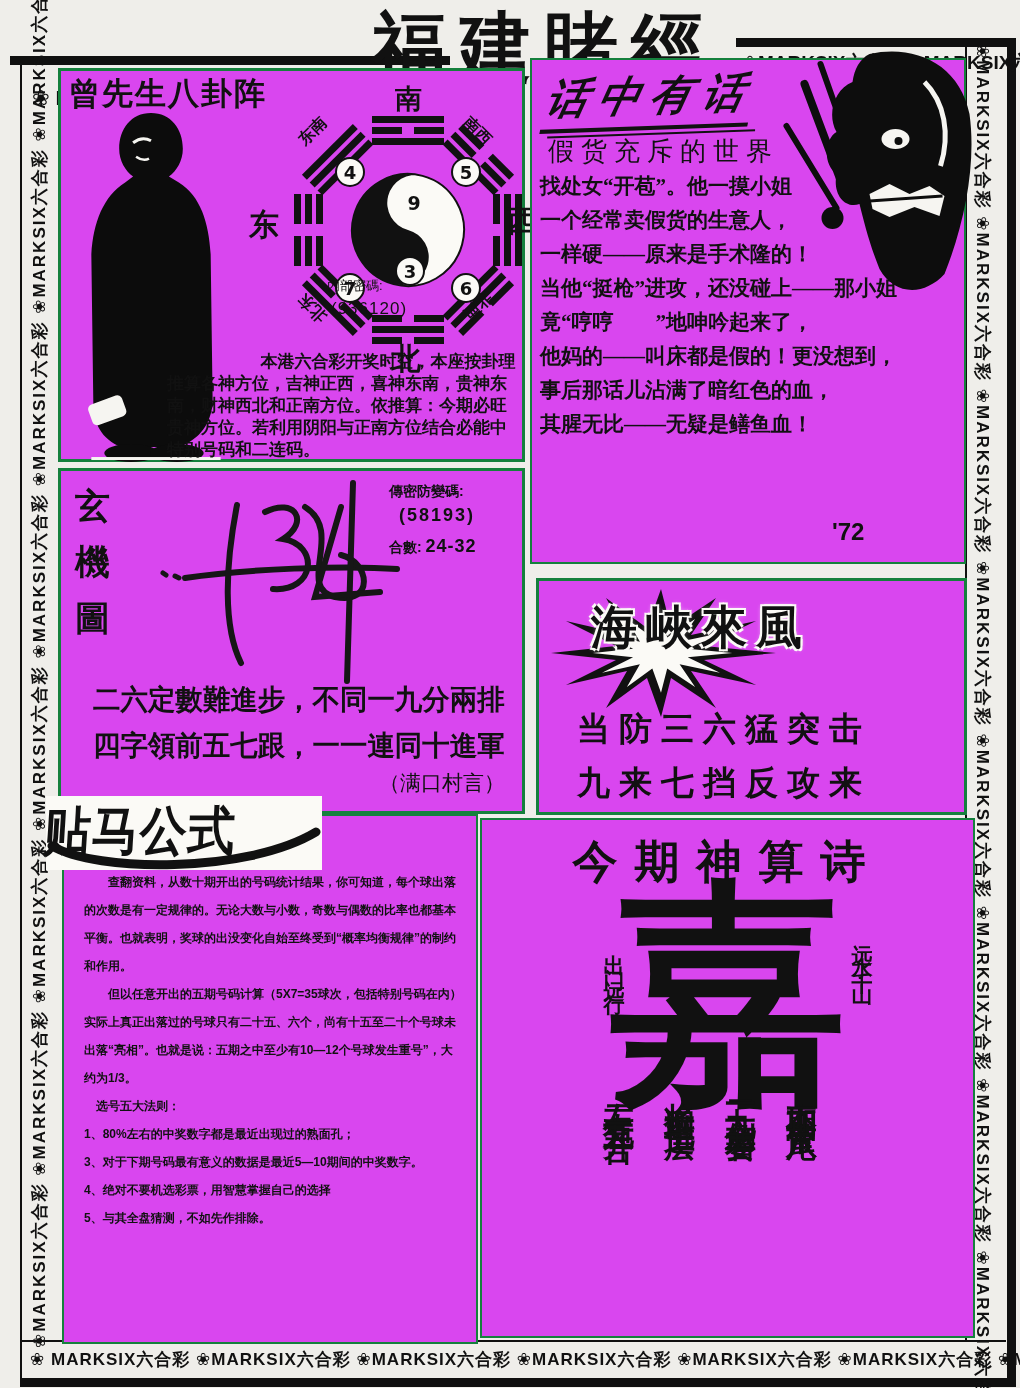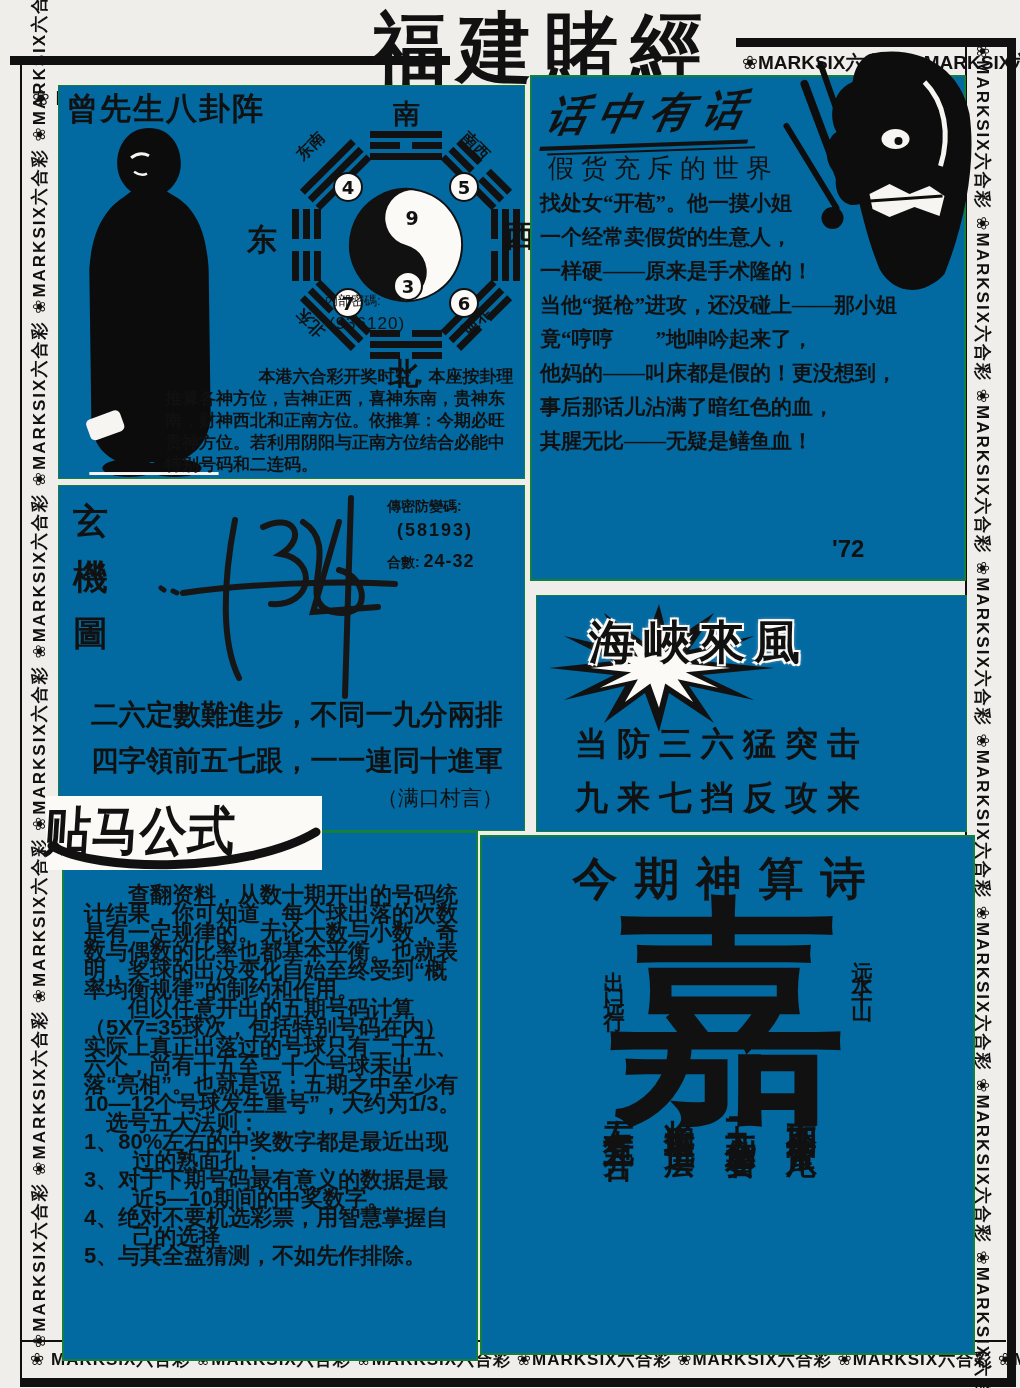--- a/index.html
+++ b/index.html
@@ -4,21 +4,21 @@
 <style>
   html,body{margin:0;padding:0;}
   body{
     width:1020px;height:1388px;position:relative;overflow:hidden;
     background:linear-gradient(90deg,#b9b7b3 0px,#d9d7d3 14px,#edecե8 30px,#efeeea 60px,#f1f0ec 100%);
     background-color:#efeeea;
     font-family:"Liberation Sans","DejaVu Sans",sans-serif;color:#111;
   }
   .abs{position:absolute;}
   .bar{position:absolute;background:#101010;}
-  .panel{position:absolute;background:#0369a1;border:1px solid #15803d;box-sizing:border-box;margin-top:17px;}
+  .panel{position:absolute;background:#d946ef;border:3px solid #15803d;box-sizing:border-box;}
 
   
   .page-title{left:324px;top:0px;width:440px;text-align:center;font-size:74px;font-weight:900;
     letter-spacing:12px;font-family:"Liberation Serif","DejaVu Serif",serif;transform:scaleY(1.05);}
   .brand{font-weight:bold;white-space:nowrap;}
   .brand-left{left:32px;top:84px;font-size:21px;}
   .brand-right{left:742px;top:50px;font-size:19px;}
   .edition{left:886px;top:80px;font-size:21px;font-weight:bold;letter-spacing:3px;}
 
   
@@ -45,21 +45,21 @@
   .codes .sum{font-size:14px;}
   .codes .sum b{font-size:18px;letter-spacing:1px;}
   .verse{position:absolute;left:32px;width:430px;font-size:28px;font-weight:900;letter-spacing:0px;white-space:nowrap;
     transform:scaleX(0.98);transform-origin:0 0;}
   .attribution{position:absolute;left:318px;top:298px;font-size:21px;font-family:"Liberation Serif","DejaVu Serif",serif;}
 
   
   .formula-logo{position:absolute;left:46px;top:796px;width:276px;height:74px;background:#fbfaf6;z-index:6;}
   .formula-logo .logo-text{font-size:47px;font-weight:900;letter-spacing:1px;transform:scaleY(1.12) skewX(-4deg);
     transform-origin:0 0;white-space:nowrap;}
-  .formula-body{position:absolute;left:20px;top:52px;width:378px;font-size:22px;line-height:19px;font-weight:bold;}
+  .formula-body{position:absolute;left:20px;top:52px;width:378px;font-size:12px;line-height:28px;font-weight:bold;}
   .formula-body p{margin:0;text-indent:2em;}
   .rules-title{text-indent:1em;font-weight:bold;}
   .rule{padding-left:2.2em;text-indent:-2.2em;}
 
   
   .story-title-wrap{position:absolute;left:14px;top:8px;transform:rotate(-2deg);}
   .story-title-outer{display:inline-block;border-bottom:2px solid #111;padding-bottom:3px;}
   .story-title-inner{display:inline-block;border-bottom:4px solid #111;padding-bottom:2px;
     font-size:42px;font-weight:900;font-style:italic;letter-spacing:10px;transform:skewX(-14deg);
     font-family:"Liberation Serif","DejaVu Serif",serif;}

